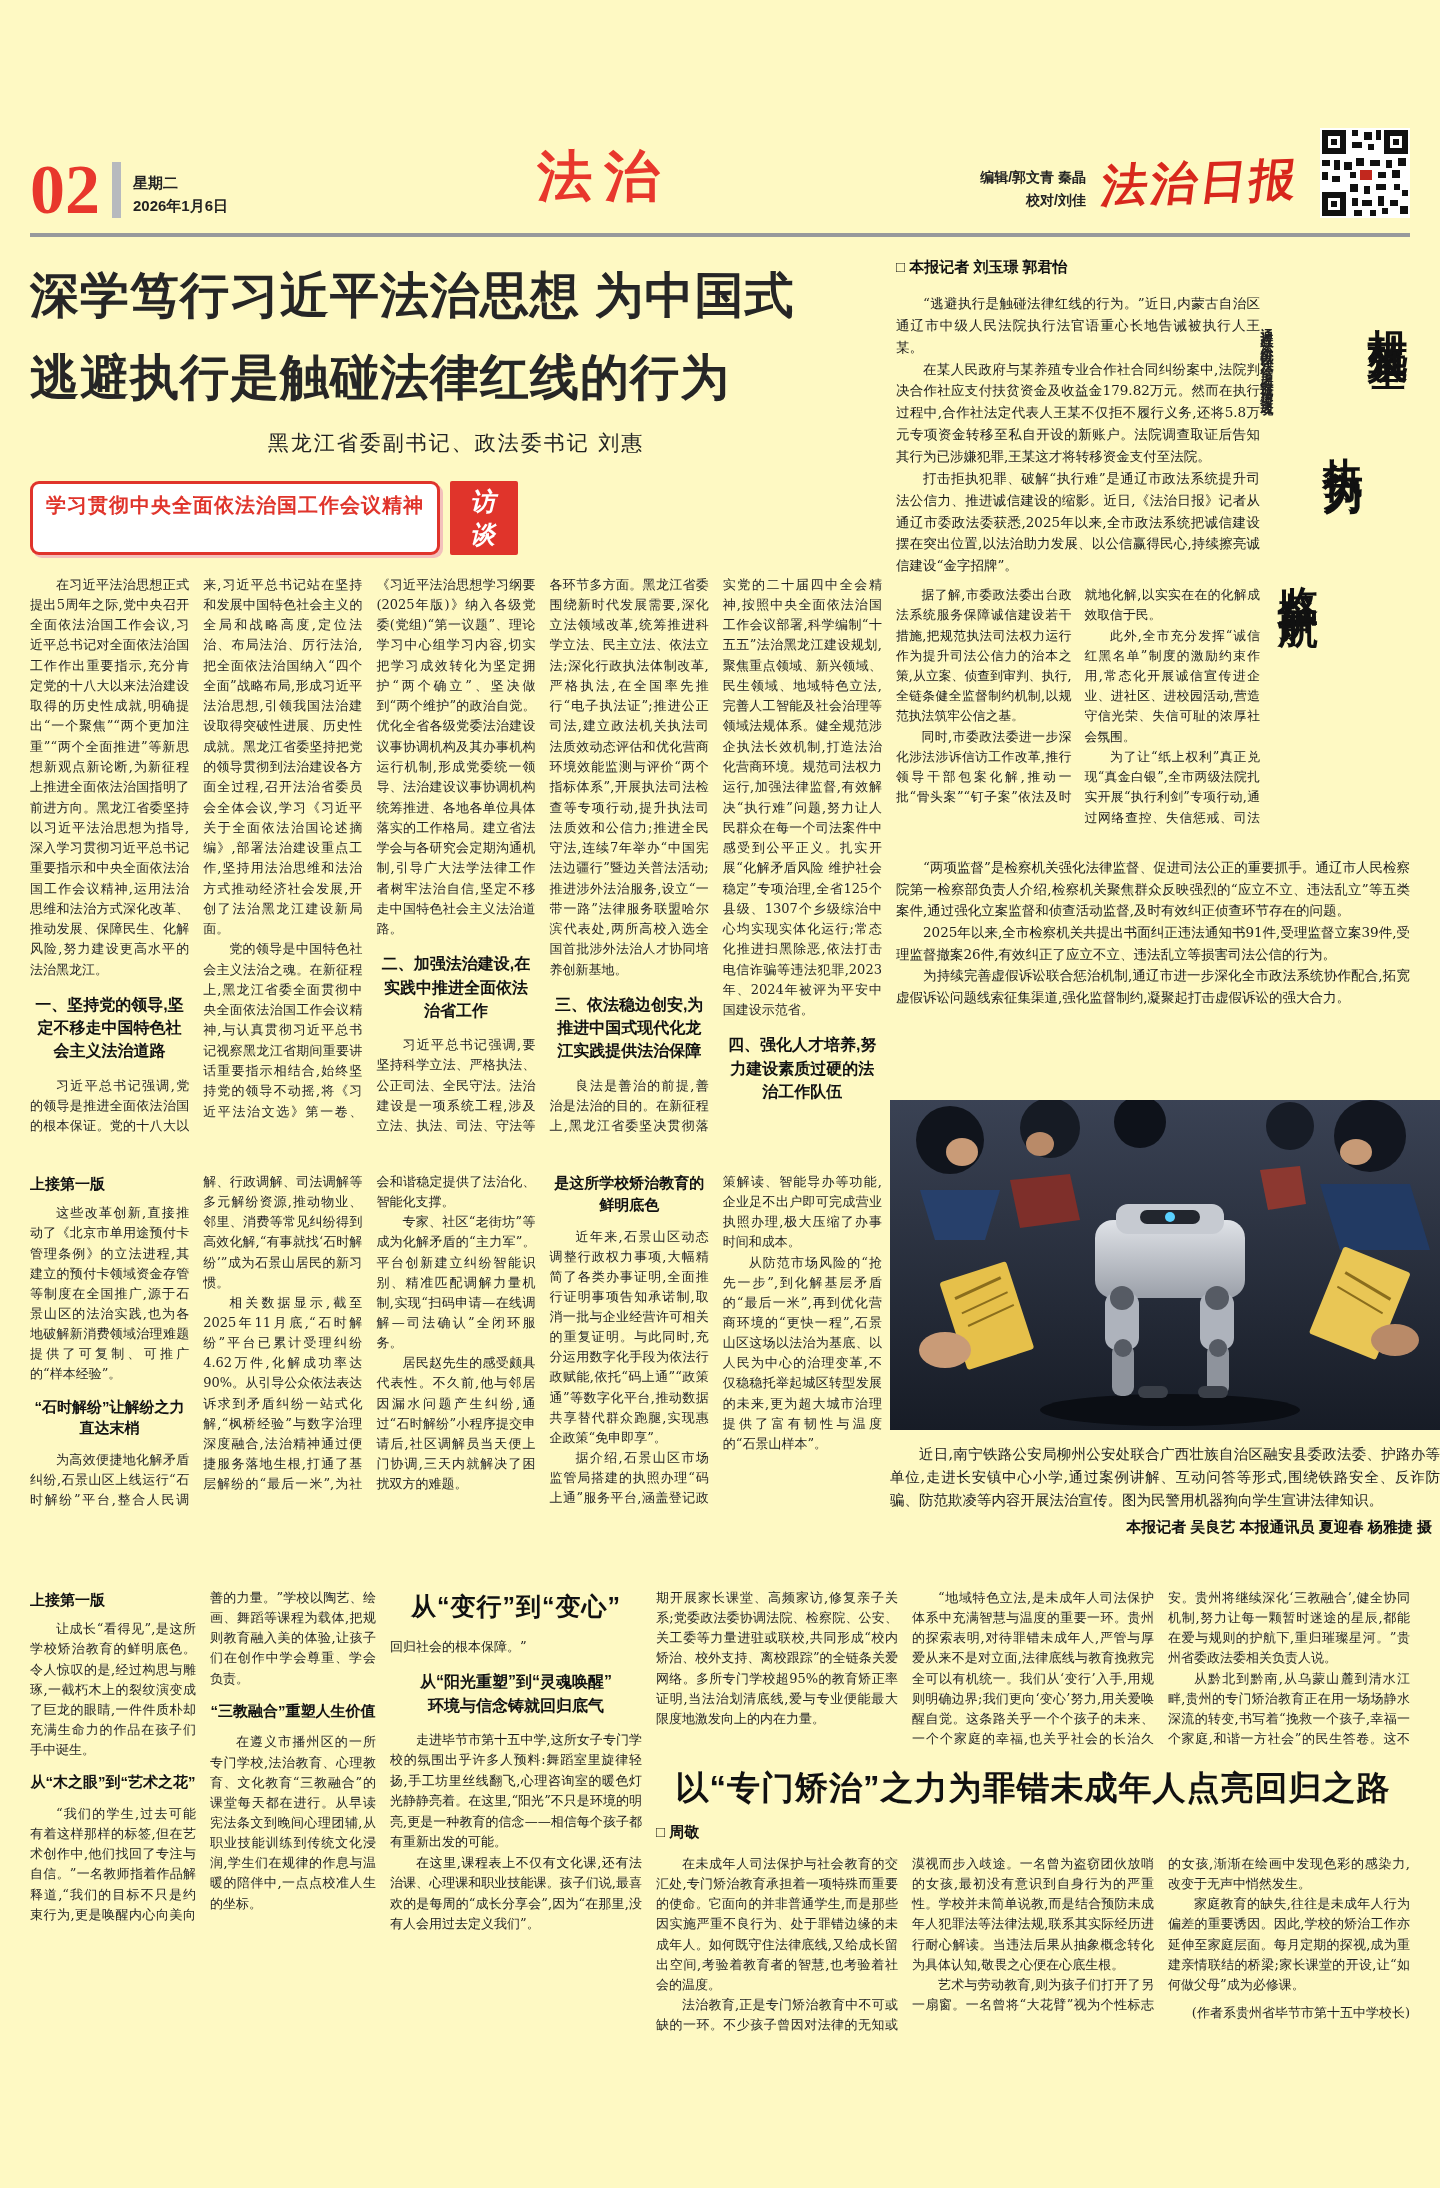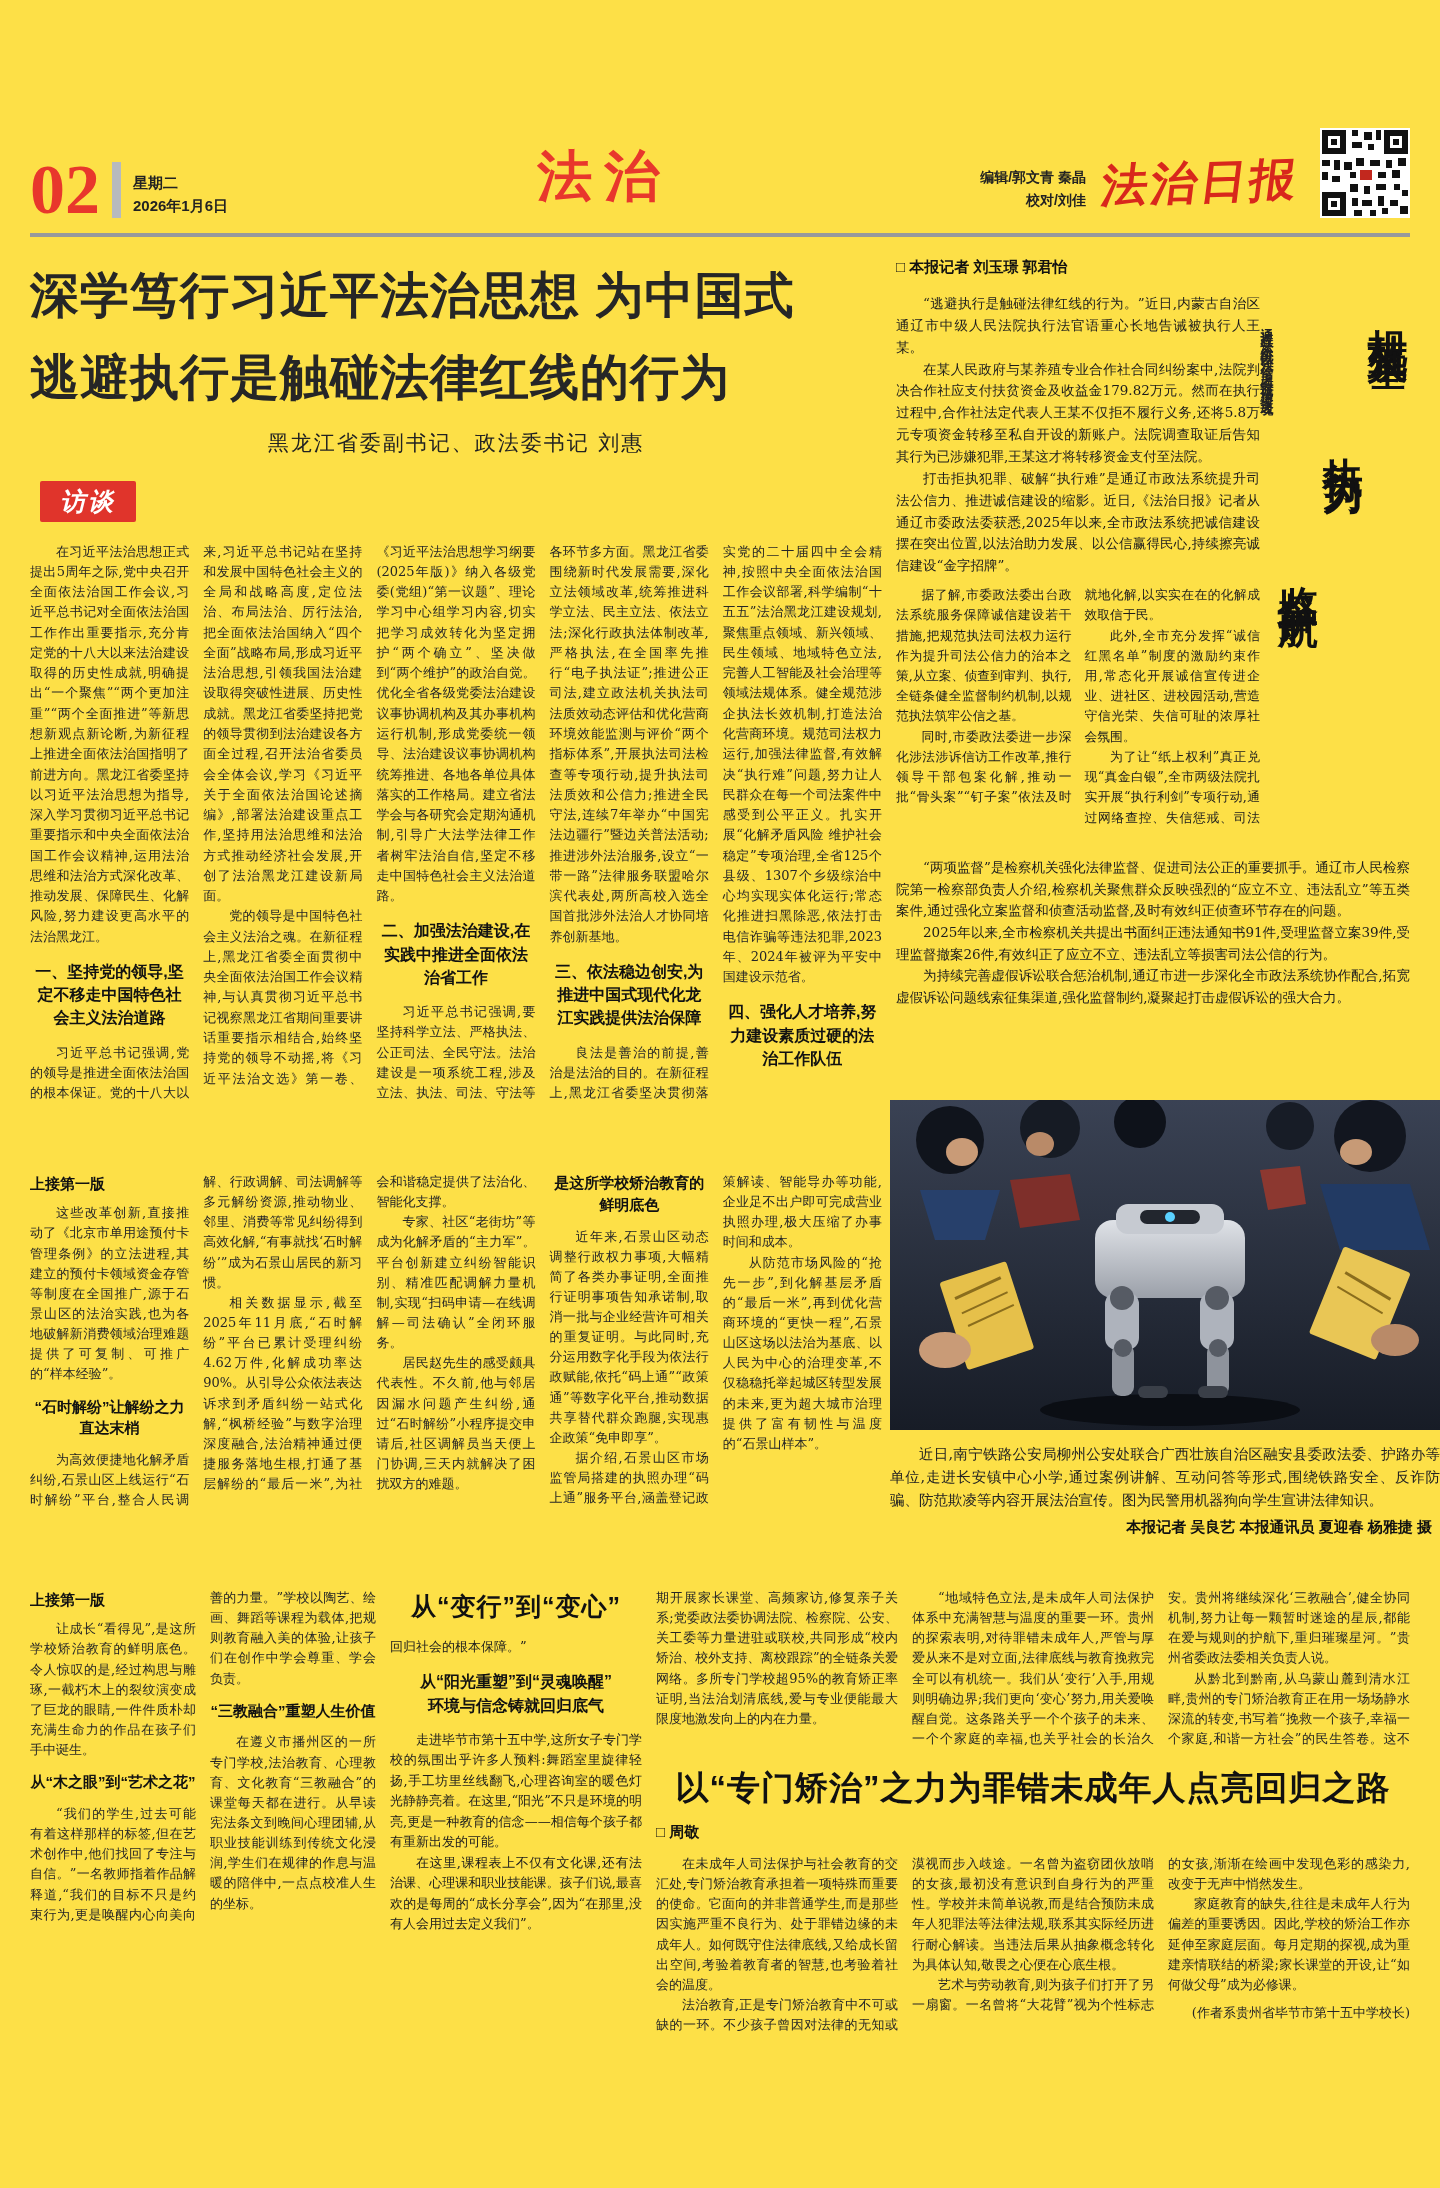--- a/index.html
+++ b/index.html
@@ -1,16 +1,16 @@
 <!DOCTYPE html>
 <html><head>
 <meta charset="utf-8">
 <style>
   html,body{margin:0;padding:0;background:#ddd;}
-  .page{position:relative;width:1440px;height:2188px;margin:0 auto;background:#fde047;overflow:hidden;
+  .page{position:relative;width:1440px;height:2188px;margin:0 auto;background:#fef9c3;overflow:hidden;
         color:#1c1c1c;font-family:"DejaVu Serif","Liberation Serif",serif;}
   
   .hdr{position:absolute;left:30px;top:116px;width:1380px;height:102px;display:flex;align-items:flex-end;justify-content:space-between;}
   .hdr-left{display:flex;align-items:flex-end;gap:12px;}
   .pageno{font-family:"Liberation Serif",serif;font-weight:700;font-size:70px;line-height:0.82;color:#e8372c;}
   .vbar{width:9px;height:56px;background:#b7babe;}
   .dateblock{font-family:"Liberation Sans",sans-serif;font-weight:700;font-size:15px;line-height:1.5;color:#222;padding-bottom:1px;}
   .section-title{font-size:55px;font-weight:900;color:#e8372c;letter-spacing:12px;padding-bottom:4px;}
   .hdr-right{display:flex;align-items:flex-end;gap:16px;}
   .editors{font-family:"Liberation Sans",sans-serif;font-weight:700;font-size:14px;text-align:right;line-height:1.65;color:#222;padding-bottom:6px;}
@@ -141,20 +141,21 @@
   </div>
   <div class="rule"></div>
 
   <div class="lead">
     <div class="lead-title">
       <div>深学笃行习近平法治思想  为中国式</div>
       <div>逃避执行是触碰法律红线的行为</div>
     </div>
     <div class="lead-author">黑龙江省委副书记、政法委书记  刘惠</div>
     <div class="badge-row">
+      <div class="badge-box">学习贯彻中央全面依法治国工作会议精神</div>
       <div class="badge-tag">访谈</div>
     </div>
     <div class="lead-body">
       <p>在习近平法治思想正式提出5周年之际,党中央召开全面依法治国工作会议,习近平总书记对全面依法治国工作作出重要指示,充分肯定党的十八大以来法治建设取得的历史性成就,明确提出“一个聚焦”“两个更加注重”“两个全面推进”等新思想新观点新论断,为新征程上推进全面依法治国指明了前进方向。黑龙江省委坚持以习近平法治思想为指导,深入学习贯彻习近平总书记重要指示和中央全面依法治国工作会议精神,运用法治思维和法治方式深化改革、推动发展、保障民生、化解风险,努力建设更高水平的法治黑龙江。</p>
       <div class="sec-head">一、坚持党的领导,坚定不移走中国特色社会主义法治道路</div>
       <p>习近平总书记强调,党的领导是推进全面依法治国的根本保证。党的十八大以来,习近平总书记站在坚持和发展中国特色社会主义的全局和战略高度,定位法治、布局法治、厉行法治,把全面依法治国纳入“四个全面”战略布局,形成习近平法治思想,引领我国法治建设取得突破性进展、历史性成就。黑龙江省委坚持把党的领导贯彻到法治建设各方面全过程,召开法治省委员会全体会议,学习《习近平关于全面依法治国论述摘编》,部署法治建设重点工作,坚持用法治思维和法治方式推动经济社会发展,开创了法治黑龙江建设新局面。</p>
       <p>党的领导是中国特色社会主义法治之魂。在新征程上,黑龙江省委全面贯彻中央全面依法治国工作会议精神,与认真贯彻习近平总书记视察黑龙江省期间重要讲话重要指示相结合,始终坚持党的领导不动摇,将《习近平法治文选》第一卷、《习近平法治思想学习纲要(2025年版)》纳入各级党委(党组)“第一议题”、理论学习中心组学习内容,切实把学习成效转化为坚定拥护“两个确立”、坚决做到“两个维护”的政治自觉。优化全省各级党委法治建设议事协调机构及其办事机构运行机制,形成党委统一领导、法治建设议事协调机构统筹推进、各地各单位具体落实的工作格局。建立省法学会与各研究会定期沟通机制,引导广大法学法律工作者树牢法治自信,坚定不移走中国特色社会主义法治道路。</p>
       <div class="sec-head">二、加强法治建设,在实践中推进全面依法治省工作</div>
       <p>习近平总书记强调,要坚持科学立法、严格执法、公正司法、全民守法。法治建设是一项系统工程,涉及立法、执法、司法、守法等各环节多方面。黑龙江省委围绕新时代发展需要,深化立法领域改革,统筹推进科学立法、民主立法、依法立法;深化行政执法体制改革,严格执法,在全国率先推行“电子执法证”;推进公正司法,建立政法机关执法司法质效动态评估和优化营商环境效能监测与评价“两个指标体系”,开展执法司法检查等专项行动,提升执法司法质效和公信力;推进全民守法,连续7年举办“中国宪法边疆行”暨边关普法活动;推进涉外法治服务,设立“一带一路”法律服务联盟哈尔滨代表处,两所高校入选全国首批涉外法治人才协同培养创新基地。</p>
       <div class="sec-head">三、依法稳边创安,为推进中国式现代化龙江实践提供法治保障</div>

